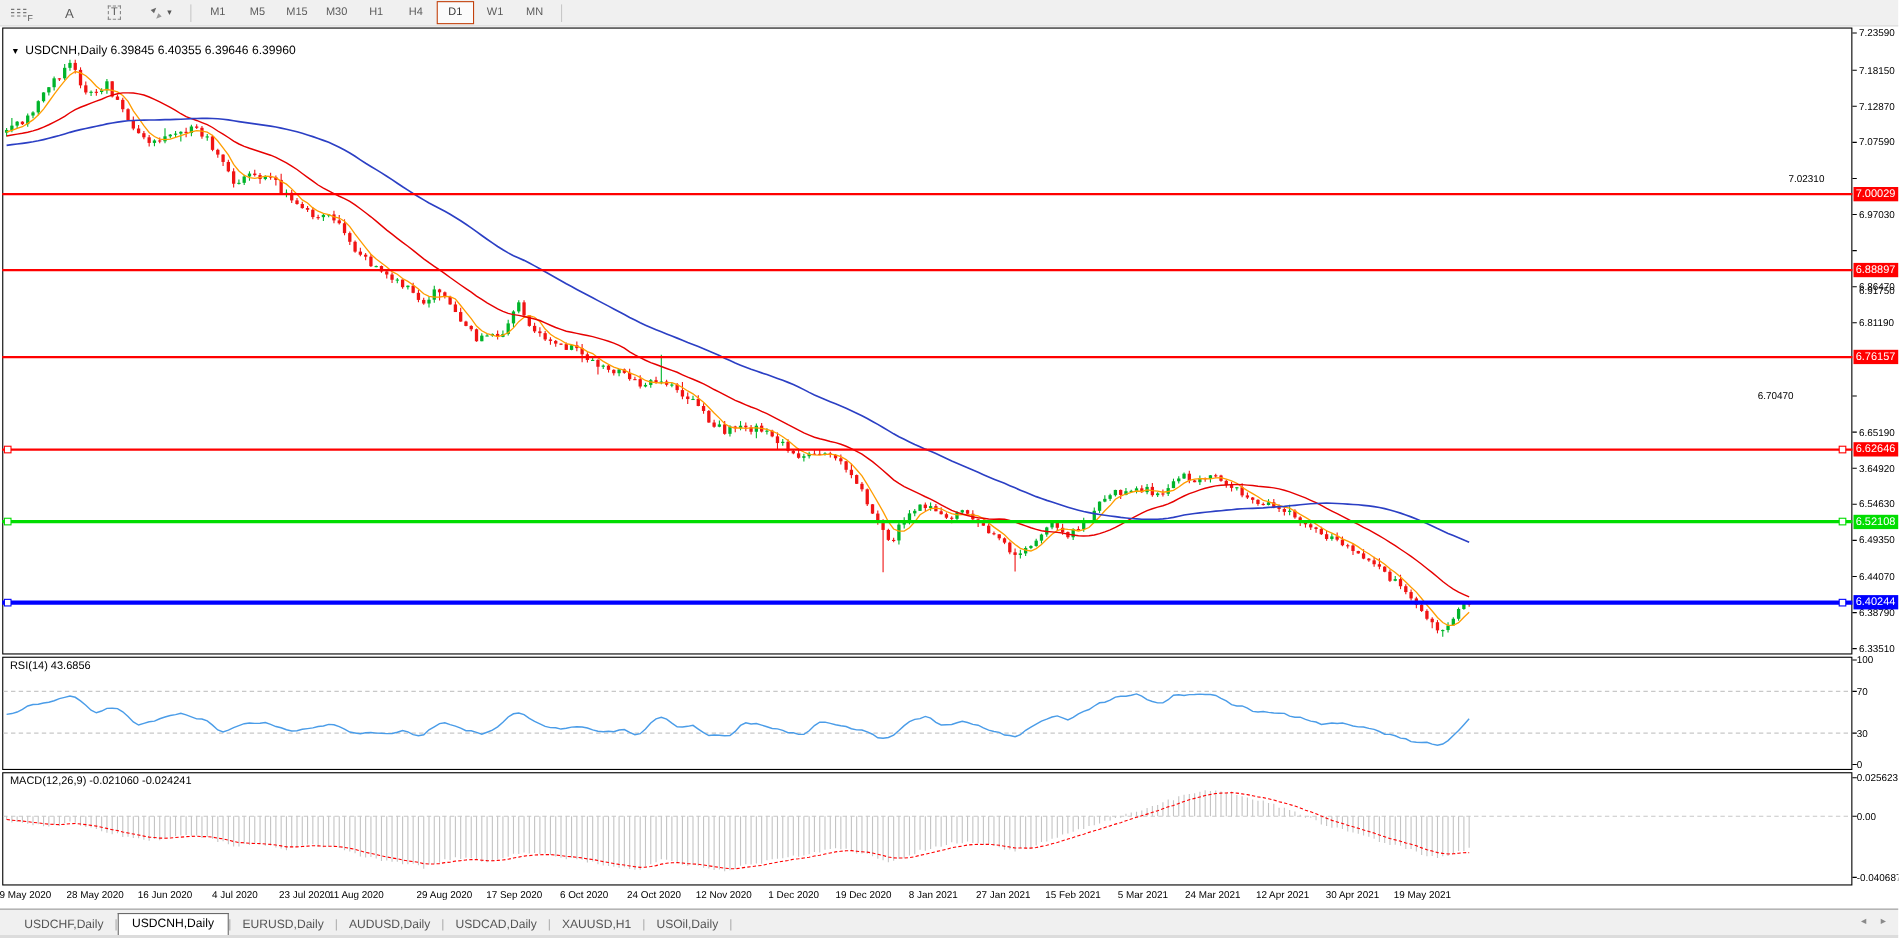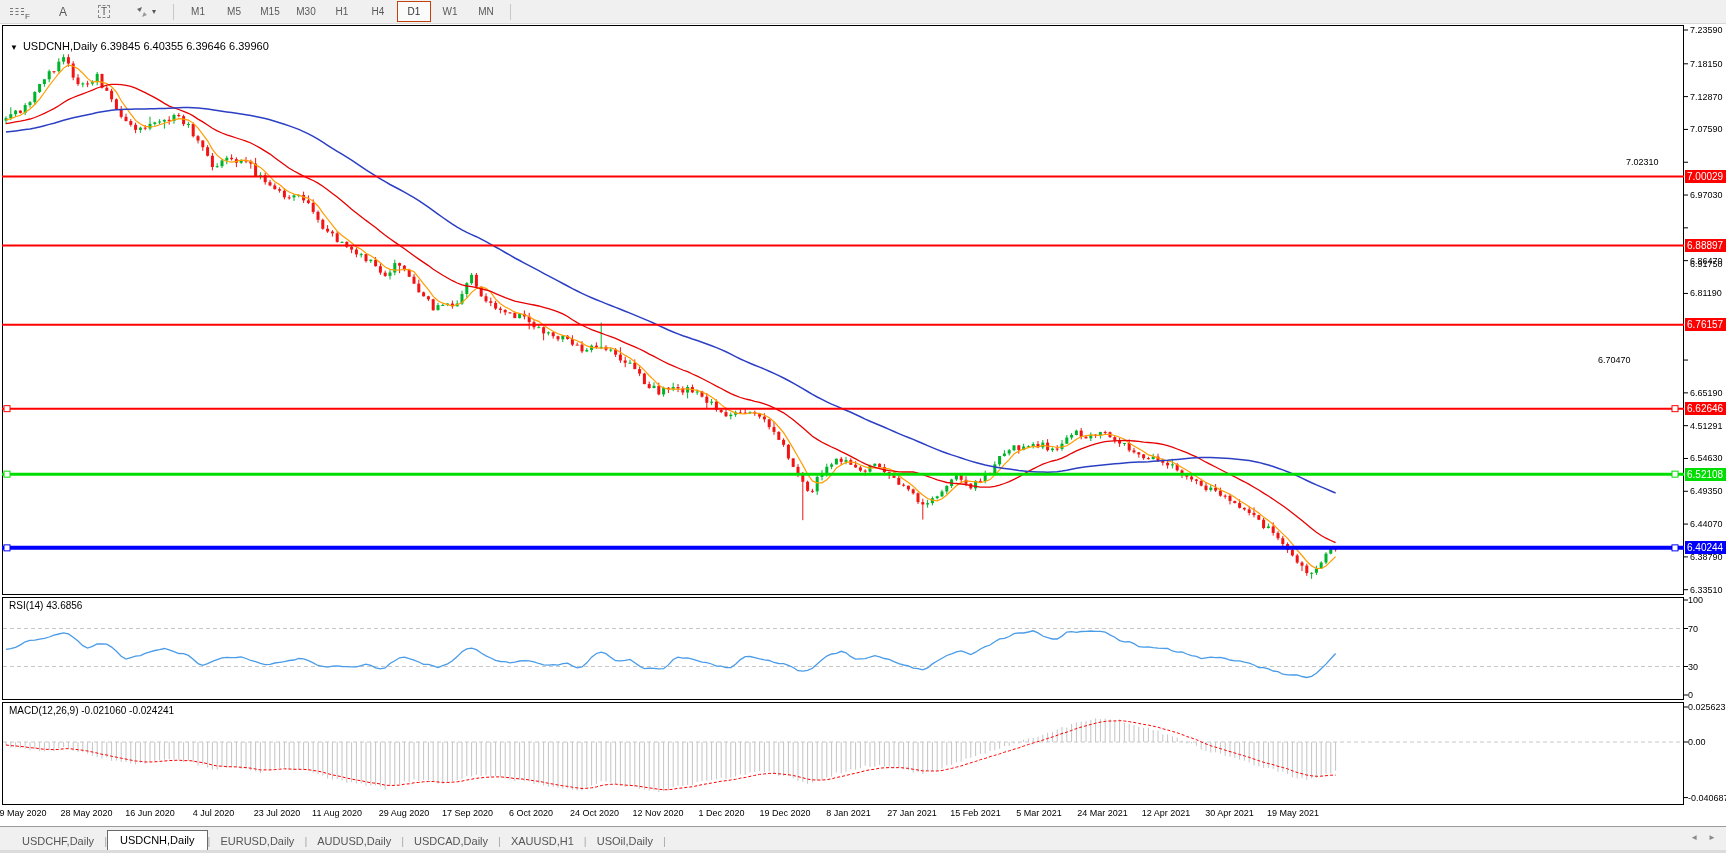--- a/index.html
+++ b/index.html
@@ -987,21 +987,21 @@
       <div class="axis-label" style="left: 1690px; top: 58.8007px; text-align: center;">7.18150</div>
       <div class="axis-label" style="left: 1690px; top: 91.6073px;">7.12870</div>
       <div class="axis-label" style="left: 1690px; top: 124.414px;">7.07590</div>
       <div class="axis-label" style="left: 1626px; top: 157.22px;">7.02310</div>
       <div class="axis-label" style="left: 1690px; top: 190.027px;">6.97030</div>
       <div class="axis-label" style="left: 1690px; top: 222.834px; margin-top: 36px;">6.91750</div>
       <div class="axis-label" style="left: 1690px; top: 255.64px;">6.86470</div>
       <div class="axis-label" style="left: 1690px; top: 288.447px;">6.81190</div>
       <div class="axis-label" style="left: 1598px; top: 355.054px;">6.70470</div>
       <div class="axis-label" style="left: 1690px; top: 387.861px;">6.65190</div>
-      <div class="axis-label" style="left: 1690px; top: 420.667px;">4.51291</div>
+      <div class="axis-label" style="left: 1690px; top: 420.667px;">3.64920</div>
       <div class="axis-label" style="left: 1690px; top: 453.474px;">6.54630</div>
       <div class="axis-label" style="left: 1690px; top: 486.28px;">6.49350</div>
       <div class="axis-label" style="left: 1690px; top: 519.087px;">6.44070</div>
       <div class="axis-label" style="left: 1690px; top: 551.893px;">6.38790</div>
       <div class="axis-label" style="left: 1690px; top: 584.7px;">6.33510</div>
       <div class="axis-label" style="left: 1688px; top: 595px;">100</div>
       <div class="axis-label" style="left: 1688px; top: 623.5px;">70</div>
       <div class="axis-label" style="left: 1688px; top: 661.5px;">30</div>
       <div class="axis-label" style="left: 1688px; top: 690px;">0</div>
       <div class="axis-label" style="left: 1688px; top: 701.999px;">0.025623</div>
@@ -1015,21 +1015,21 @@
       <div class="badge" style="top: 402.167px; background: rgb(255, 0, 0);">6.62646</div>
       <div class="badge" style="top: 467.644px; background: rgb(0, 221, 0);">6.52108</div>
       <div class="badge" style="top: 541.359px; background: rgb(0, 0, 255);">6.40244</div>
     </div>
   <div id="dateAxis">
       <div class="date-label" style="left: 23px;">9 May 2020</div>
       <div class="date-label" style="left: 86.5px;">28 May 2020</div>
       <div class="date-label" style="left: 150px;">16 Jun 2020</div>
       <div class="date-label" style="left: 213.5px;">4 Jul 2020</div>
       <div class="date-label" style="left: 277px;">23 Jul 2020</div>
-      <div class="date-label" style="left: 337px;">11 Aug 2020</div>
+      <div class="date-label" style="left: 324px;">11 Aug 2020</div>
       <div class="date-label" style="left: 404px;">29 Aug 2020</div>
       <div class="date-label" style="left: 467.5px;">17 Sep 2020</div>
       <div class="date-label" style="left: 531px;">6 Oct 2020</div>
       <div class="date-label" style="left: 594.5px;">24 Oct 2020</div>
       <div class="date-label" style="left: 658px;">12 Nov 2020</div>
       <div class="date-label" style="left: 721.5px;">1 Dec 2020</div>
       <div class="date-label" style="left: 785px;">19 Dec 2020</div>
       <div class="date-label" style="left: 848.5px;">8 Jan 2021</div>
       <div class="date-label" style="left: 912px;">27 Jan 2021</div>
       <div class="date-label" style="left: 975.5px;">15 Feb 2021</div>

